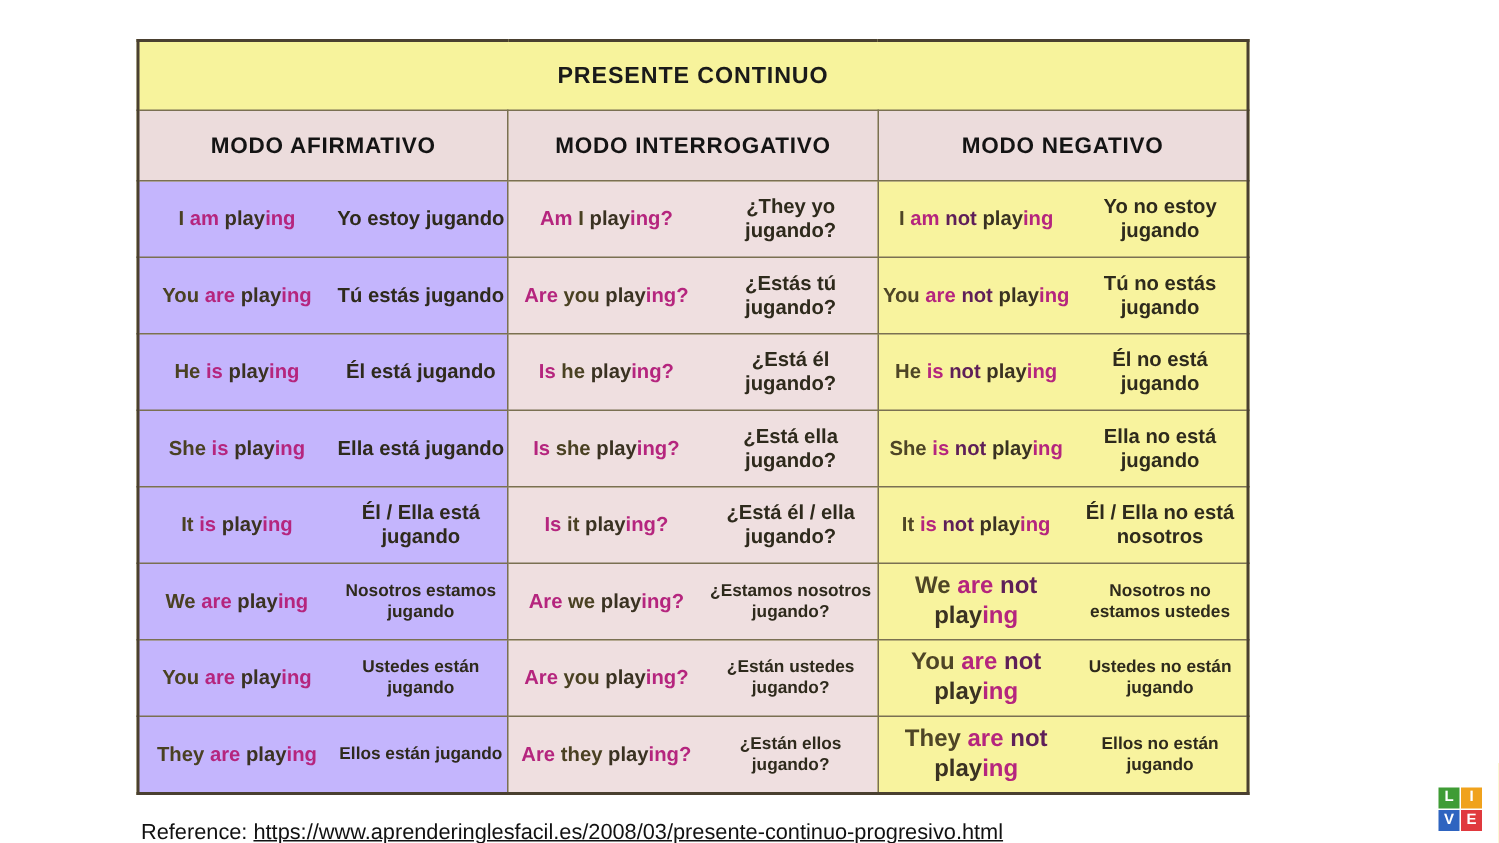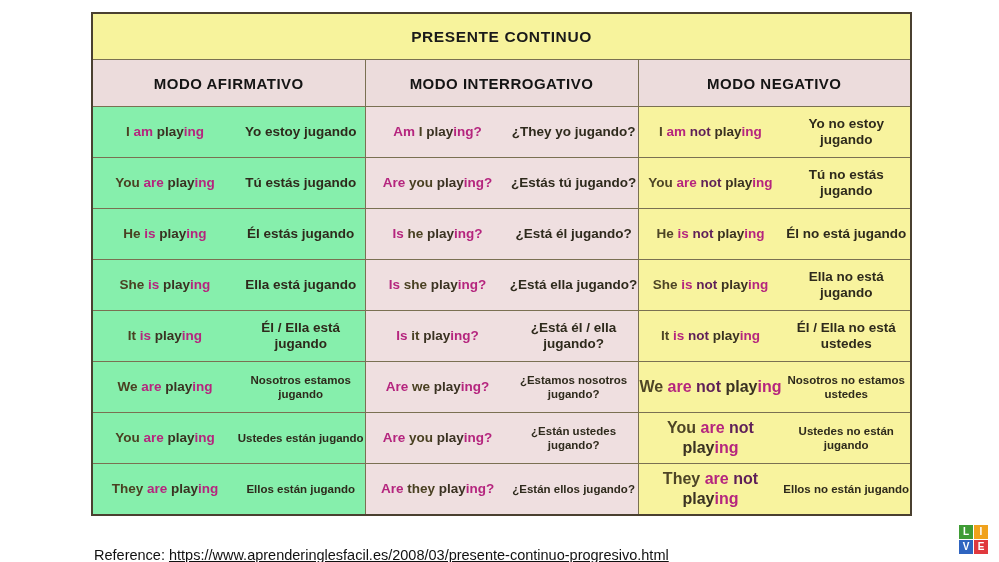--- a/index.html
+++ b/index.html
@@ -7,22 +7,22 @@
     width:999px;height:562px;
     background:#ffffff;
     font-family:"Liberation Sans","DejaVu Sans",sans-serif;
     overflow:hidden;
   }
   .sheet{position:relative;width:999px;height:562px;}
 
   
   .gtable{
     position:absolute;
-    left:91px;top:12px;
-    width:821px;
+    left:91px;top:26px;
+    width:742px;
     border:2px solid #4a4030;
     border-collapse:collapse;
     table-layout:fixed;
     background:#f8f2a8;
   }
   .gtable td, .gtable th{
     border:1px solid #7a7052;
     padding:0;
     margin:0;
   }
@@ -53,21 +53,21 @@
   .rowcell{
     height:50px;
     vertical-align:middle;
     text-align:center;
     font-size:13.5px;
     font-weight:bold;
     line-height:1.22;
     color:#3a3222;
     padding:0 4px;
   }
-  .aff{background:#86efac;}
+  .aff{background:#c4b5fd;}
   .intg{background:#efdfe0;}
   .neg{background:#f8f39e;}
 
   
   .pairwrap{display:flex;align-items:center;justify-content:space-between;height:50px;}
   .en{flex:0 0 53%;text-align:center;}
   .es{flex:0 0 47%;text-align:center;color:#2e2a1c;}
   .es.small{font-size:11.5px;}
   .en.small{font-size:16px;}
 
@@ -177,21 +177,21 @@
             <div class="pairwrap">
               <div class="en"><span class="pron">You</span> <span class="aux">are</span> <span class="notw">not</span> <span class="stem">play</span><span class="ing">ing</span></div>
               <div class="es">Tú no estás jugando</div>
             </div>
           </td>
         </tr>
         <tr>
           <td class="rowcell aff">
             <div class="pairwrap">
               <div class="en"><span class="pron">He</span> <span class="aux">is</span> <span class="stem">play</span><span class="ing">ing</span></div>
-              <div class="es">Él estás jugando</div>
+              <div class="es">Él está jugando</div>
             </div>
           </td>
           <td class="rowcell intg">
             <div class="pairwrap">
               <div class="en"><span class="aux">Is</span> <span class="pron">he</span> <span class="stem">play</span><span class="ing">ing</span><span class="qm">?</span></div>
               <div class="es">¿Está él jugando?</div>
             </div>
           </td>
           <td class="rowcell neg">
             <div class="pairwrap">
@@ -229,21 +229,21 @@
           </td>
           <td class="rowcell intg">
             <div class="pairwrap">
               <div class="en"><span class="aux">Is</span> <span class="pron">it</span> <span class="stem">play</span><span class="ing">ing</span><span class="qm">?</span></div>
               <div class="es">¿Está él / ella jugando?</div>
             </div>
           </td>
           <td class="rowcell neg">
             <div class="pairwrap">
               <div class="en"><span class="pron">It</span> <span class="aux">is</span> <span class="notw">not</span> <span class="stem">play</span><span class="ing">ing</span></div>
-              <div class="es">Él / Ella no está ustedes</div>
+              <div class="es">Él / Ella no está nosotros</div>
             </div>
           </td>
         </tr>
         <tr>
           <td class="rowcell aff">
             <div class="pairwrap">
               <div class="en"><span class="pron">We</span> <span class="aux">are</span> <span class="stem">play</span><span class="ing">ing</span></div>
               <div class="es small">Nosotros estamos jugando</div>
             </div>
           </td>

